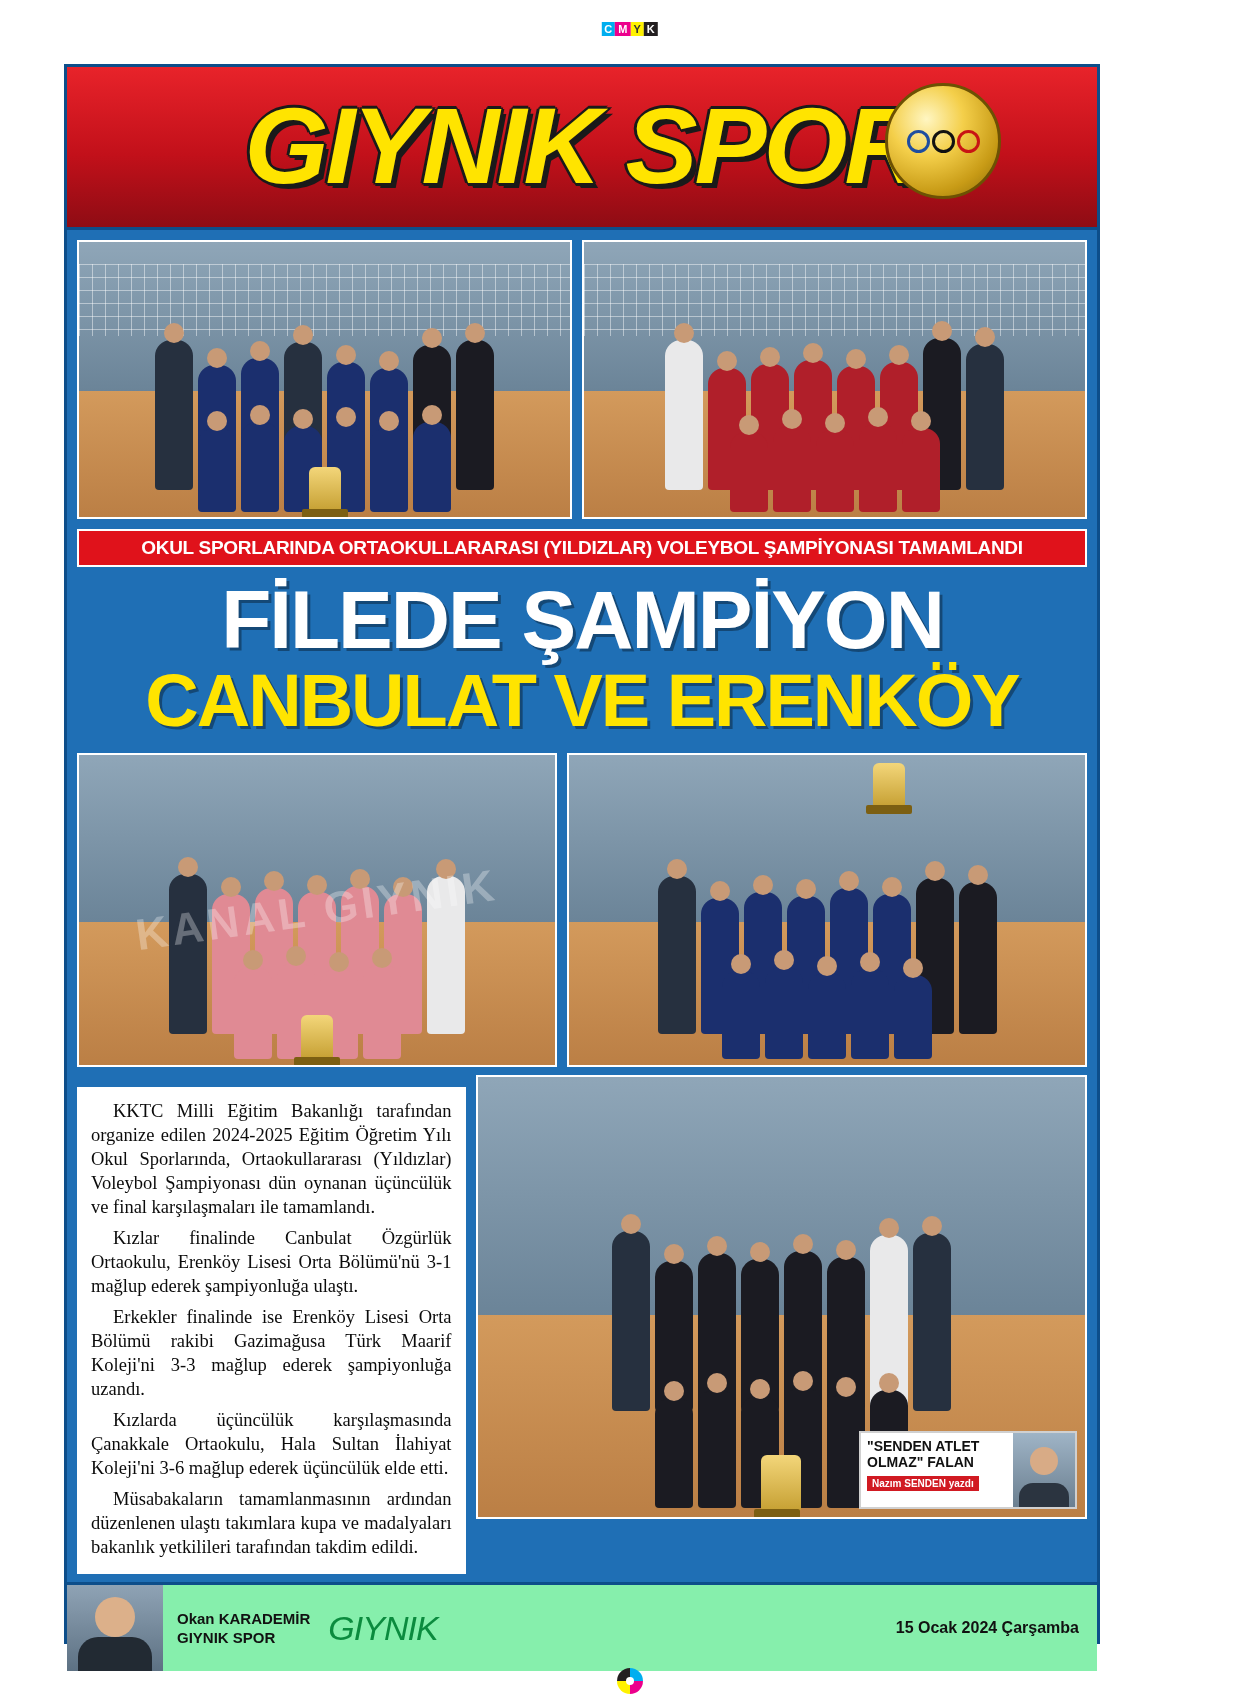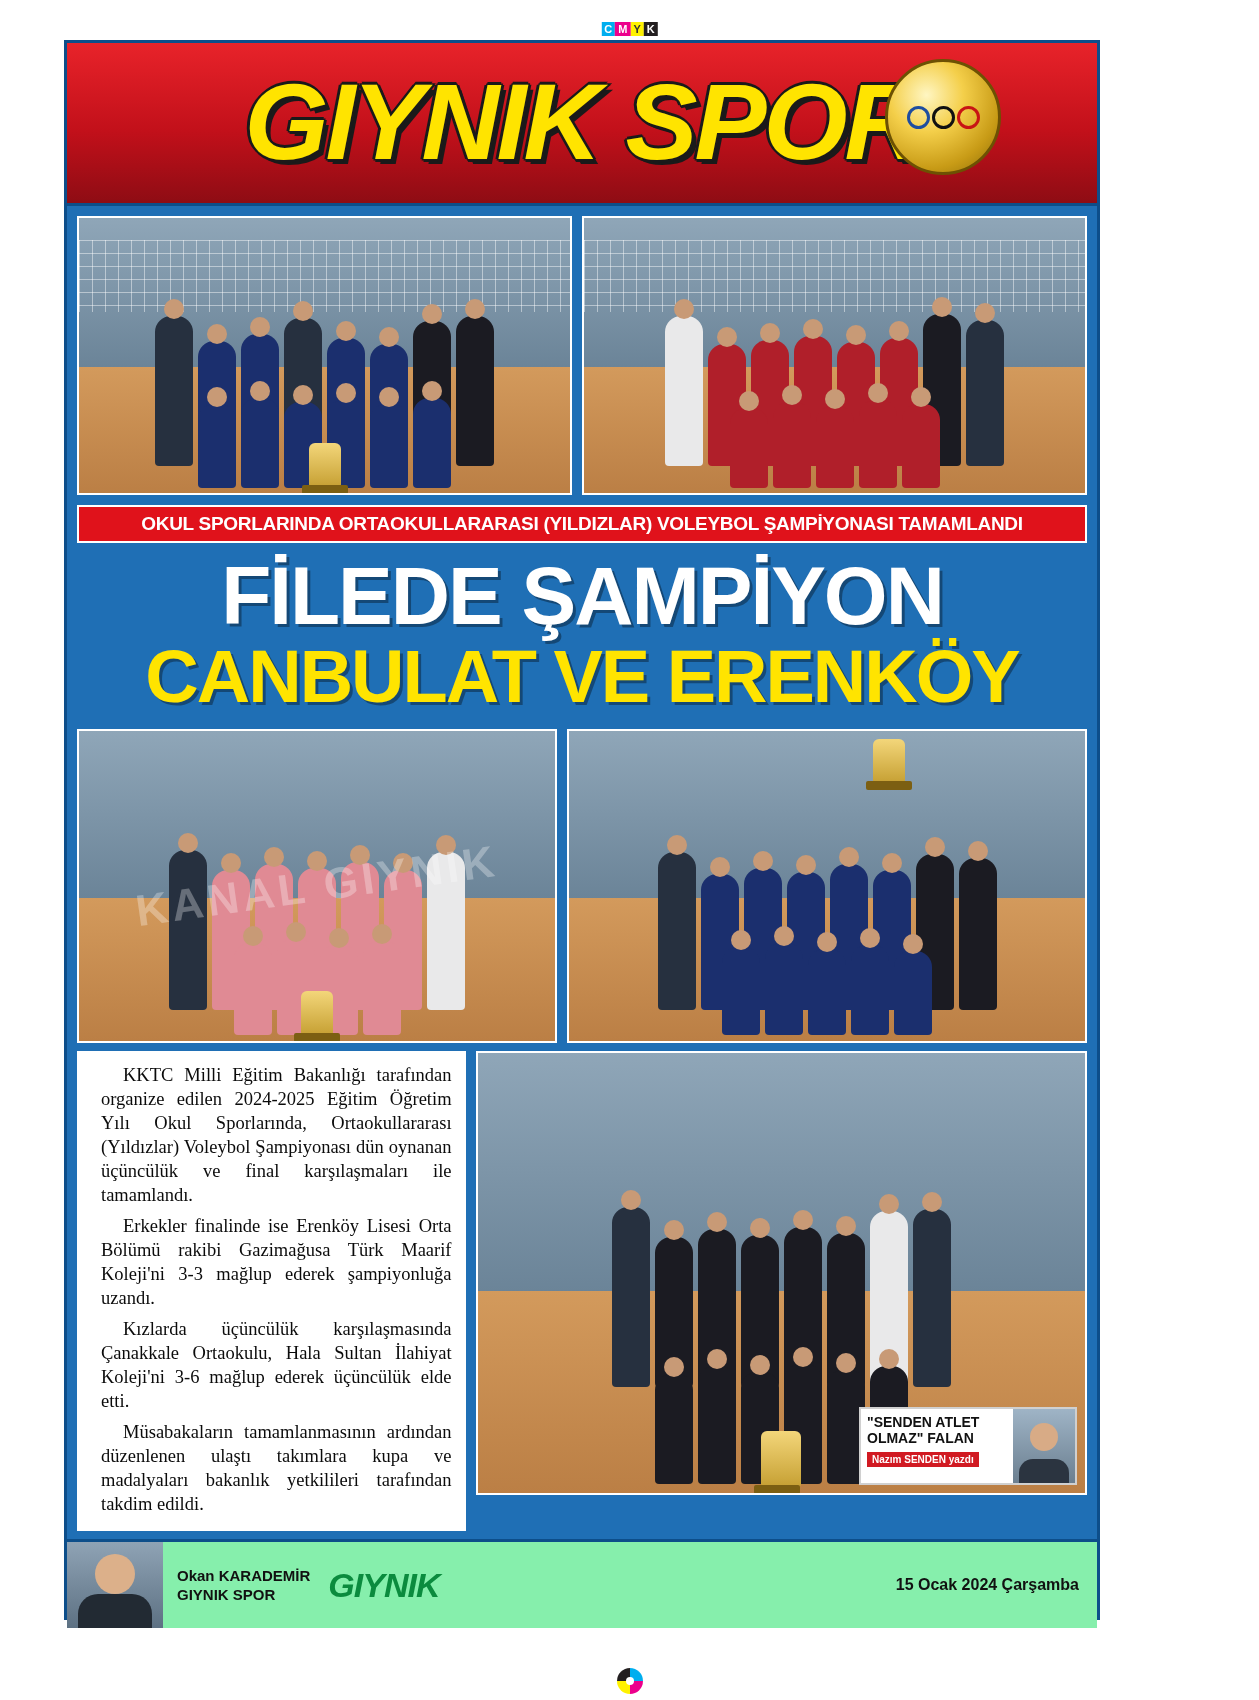--- a/index.html
+++ b/index.html
@@ -7,21 +7,21 @@
 
   
   .cmyk-strip{position:absolute;top:22px;left:50%;transform:translateX(-50%);display:flex;font-family:"Liberation Sans",sans-serif;font-size:11px;font-weight:bold;color:#ffffff;letter-spacing:0;}
   .cmyk-strip span{padding:1px 3px;}
   .cmyk-c{background:#00aeef;}
   .cmyk-m{background:#ec008c;}
   .cmyk-y{background:#fff200;color:#333;}
   .cmyk-k{background:#231f20;}
 
   
-  .page{position:absolute;left:64px;top:40px;width:1036px;height:1580px;background:#1f6fb5;border:3px solid #0d4e8a;box-sizing:border-box;}
+  .page{position:absolute;left:64px;top:64px;width:1036px;height:1580px;background:#1f6fb5;border:3px solid #0d4e8a;box-sizing:border-box;}
 
   
   .masthead{position:relative;height:160px;background:linear-gradient(180deg,#e8232a 0%,#c2101a 55%,#8e0c14 100%);border-bottom:3px solid #0d4e8a;overflow:hidden;}
   .masthead .mh-title{position:absolute;left:0;right:0;top:4px;text-align:center;font-family:"Liberation Sans",sans-serif;font-weight:bold;font-style:italic;font-size:108px;line-height:150px;color:#ffe400;letter-spacing:-3px;
     text-shadow:-3px 0 #1a1a1a,3px 0 #1a1a1a,0 -3px #1a1a1a,0 3px #1a1a1a,5px 5px 0 #1a1a1a;-webkit-text-stroke:3px #1a1a1a;paint-order:stroke fill;}
   .mh-emblem{position:absolute;right:96px;top:16px;width:110px;height:110px;border-radius:50%;
     background:radial-gradient(circle at 35% 30%,#fff6c2 0%,#f4cf4a 35%,#c89b16 70%,#8a6a06 100%);
     border:3px solid #6d5103;display:flex;align-items:center;justify-content:center;}
   .mh-rings{display:flex;gap:2px;}
   .mh-rings i{display:block;width:17px;height:17px;border-radius:50%;border:3px solid #1e4da0;}
@@ -64,39 +64,39 @@
 
   
   .row-mid{display:flex;gap:10px;padding:12px 10px 8px 10px;}
   .row-mid .photo:first-child{width:480px;height:310px;}
   .row-mid .photo:last-child{width:520px;height:310px;}
   .wm{position:absolute;left:50%;top:50%;transform:translate(-50%,-50%) rotate(-8deg);color:rgba(255,255,255,.30);
     font-family:"Liberation Sans",sans-serif;font-weight:bold;font-size:44px;letter-spacing:4px;white-space:nowrap;}
 
   
   .row-bot{display:flex;gap:10px;padding:0 10px 8px 10px;}
-  .story{width:390px;color:#0b0b0b;background:#ffffff;padding:10px 12px 6px 22px;box-sizing:border-box;border:2px solid #ffffff;}
+  .story{width:390px;color:#0b0b0b;background:#ffffff;padding:10px 12px 6px 12px;box-sizing:border-box;border:2px solid #ffffff;margin-top:12px;}
   .story p{margin:0 0 7px 0;font-family:"Liberation Serif",serif;font-size:18.5px;line-height:24px;text-align:justify;text-indent:22px;}
   .row-bot .photo{width:610px;height:440px;}
 
   .badge{position:absolute;right:8px;bottom:8px;width:214px;height:74px;background:#ffffff;border:2px solid #d0d0d0;display:flex;overflow:hidden;}
   .badge .btxt{flex:1;padding:5px 6px;box-sizing:border-box;}
   .badge .btxt .b1{font-family:"Liberation Sans",sans-serif;font-weight:bold;font-size:14px;line-height:16px;color:#111;}
   .badge .btxt .b2{margin-top:6px;display:inline-block;background:#d11a22;color:#fff;font-family:"Liberation Sans",sans-serif;font-weight:bold;font-size:10px;padding:2px 5px;}
   .badge .bface{width:62px;background:linear-gradient(180deg,#9fb4c6 0%,#6b7f90 100%);position:relative;}
   .badge .bface::after{content:"";position:absolute;left:50%;top:14px;transform:translateX(-50%);width:28px;height:28px;border-radius:50%;background:#d8ab86;}
   .badge .bface::before{content:"";position:absolute;left:50%;bottom:0;transform:translateX(-50%);width:50px;height:24px;background:#2b3440;border-radius:14px 14px 0 0;}
 
   
   .footer{position:relative;height:86px;background:#86efac;border-top:3px solid #0d4e8a;display:flex;align-items:center;}
   .foot-face{width:96px;height:86px;background:linear-gradient(180deg,#8fa3b5 0%,#5d7183 100%);position:relative;overflow:hidden;}
   .foot-face::after{content:"";position:absolute;left:50%;top:12px;transform:translateX(-50%);width:40px;height:40px;border-radius:50%;background:#dcb08a;}
   .foot-face::before{content:"";position:absolute;left:50%;bottom:0;transform:translateX(-50%);width:74px;height:34px;background:#222a33;border-radius:20px 20px 0 0;}
   .foot-name{margin-left:14px;font-family:"Liberation Sans",sans-serif;font-size:15px;line-height:19px;color:#111;font-weight:bold;}
-  .foot-logo{margin-left:18px;font-family:"Liberation Sans",sans-serif;font-weight:bold;font-style:italic;font-size:34px;color:#0b8b3e;letter-spacing:-1px;}
+  .foot-logo{margin-left:18px;font-family:"Liberation Sans",sans-serif;font-weight:normal;font-style:italic;font-size:34px;color:#0b8b3e;letter-spacing:-1px;}
   .foot-date{margin-left:auto;margin-right:18px;font-family:"Liberation Sans",sans-serif;font-weight:bold;font-size:16px;color:#111;text-align:right;}
   .reg-mark{position:absolute;left:50%;bottom:6px;transform:translateX(-50%);width:26px;height:26px;border-radius:50%;
     background:conic-gradient(#00aeef 0 25%,#ec008c 0 50%,#fff200 0 75%,#231f20 0 100%);}
   .reg-mark::after{content:"";position:absolute;left:50%;top:50%;transform:translate(-50%,-50%);width:8px;height:8px;border-radius:50%;background:#fff;}
 </style>
 </head>
 <body>
 
 <div class="cmyk-strip">
   <span class="cmyk-c">C</span>
@@ -214,20 +214,21 @@
         <div class="p" style="height:90px"></div>
         <div class="p" style="height:84px"></div>
       </div>
       <div class="trophy" style="bottom:auto;top:8px;left:62%"></div>
     </div>
   </div>
 
   <div class="row-bot">
     <div class="story">
       <p>KKTC Milli Eğitim Bakanlığı tarafından organize edilen 2024-2025 Eğitim Öğretim Yılı Okul Sporlarında, Ortaokullararası (Yıldızlar) Voleybol Şampiyonası dün oynanan üçüncülük ve final karşılaşmaları ile tamamlandı.</p>
+      <p>Kızlar finalinde Canbulat Özgürlük Ortaokulu, Erenköy Lisesi Orta Bölümü'nü 3-1 mağlup ederek şampiyonluğa ulaştı.</p>
       <p>Erkekler finalinde ise Erenköy Lisesi Orta Bölümü rakibi Gazimağusa Türk Maarif Koleji'ni 3-3 mağlup ederek şampiyonluğa uzandı.</p>
       <p>Kızlarda üçüncülük karşılaşmasında Çanakkale Ortaokulu, Hala Sultan İlahiyat Koleji'ni 3-6 mağlup ederek üçüncülük elde etti.</p>
       <p>Müsabakaların tamamlanmasının ardından düzenlenen ulaştı takımlara kupa ve madalyaları bakanlık yetkilileri tarafından takdim edildi.</p>
     </div>
 
     <div class="photo">
       <div class="wall"></div>
       <div class="court"></div>
       <div class="team" style="bottom:24%;height:44%">
         <div class="p suit" style="height:180px"></div>

